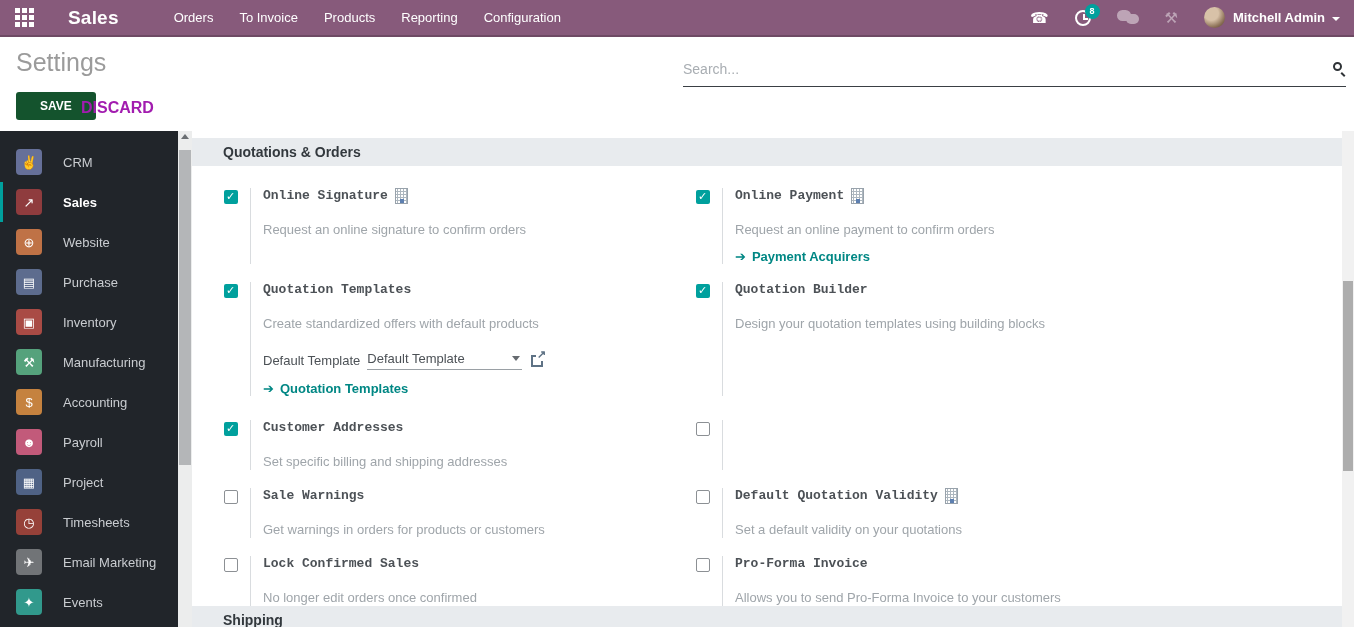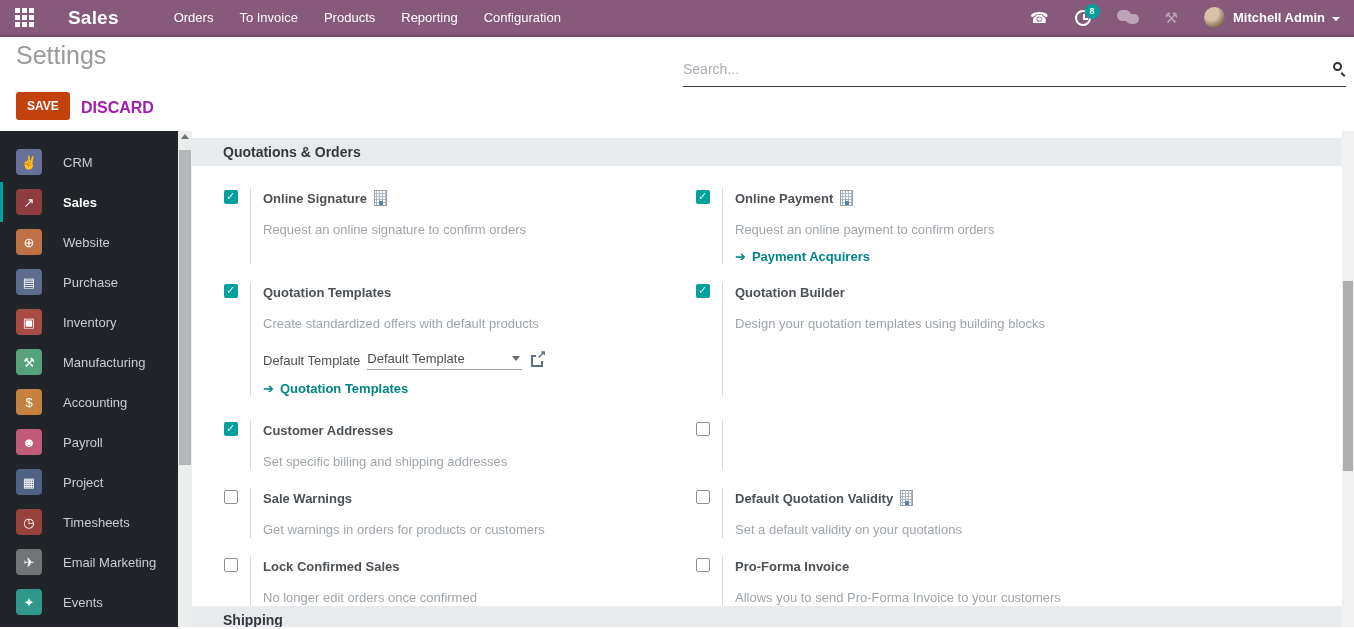--- a/index.html
+++ b/index.html
@@ -29,23 +29,23 @@
   .bubble-b { position:absolute; left:9px; top:4px; width:13px; height:10px; background:#fff; border-radius:6px; }
   .tools-glyph { font-size:15px; opacity:.45; line-height:1; }
   .avatar { width:21px; height:21px; border-radius:50%; margin-right:8px;
     background:radial-gradient(circle at 35% 30%, #d8c2a8 0 35%, #8a6f55 70%, #4d3b2c); }
   .user-name { font-size:13px; font-weight:bold; cursor:pointer; }
   .user-caret { width:0; height:0; border-left:4px solid transparent; border-right:4px solid transparent;
     border-top:4px solid #fff; margin:2px 14px 0 7px; }
 
   
   .control-panel { height:94px; background:#fff; position:relative; }
-  .page-title { position:absolute; left:16px; top:4px; font-size:25px; color:#9b9b9b; }
-  .btn-save { position:absolute; left:16px; top:55px; background:#c2410c; color:#fff; border:none;
-    font-size:12px; font-weight:bold; padding:7px 11px; border-radius:3px; cursor:pointer;
+  .page-title { position:absolute; left:16px; top:11px; font-size:25px; color:#9b9b9b; }
+  .btn-save { position:absolute; left:16px; top:55px; background:#14532d; color:#fff; border:none;
+    font-size:12px; font-weight:bold; padding:7px 24px; border-radius:3px; cursor:pointer;
     font-family:"Liberation Sans", sans-serif; }
   .btn-discard { position:absolute; left:76px; top:55px; background:none; border:none; color:#a21caf;
     font-size:16px; font-weight:bold; padding:7px 5px; cursor:pointer; font-family:"Liberation Sans", sans-serif; }
   .search-wrap { position:absolute; left:683px; right:8px; top:14px; border-bottom:1px solid #3a3f44;
     height:36px; display:flex; align-items:center; }
   .search-input { flex:1; border:none; outline:none; font-size:14px; color:#4c4c4c;
     font-family:"Liberation Sans", sans-serif; }
   .search-input::placeholder { color:#a8adb2; }
   .magnifier { width:9px; height:9px; border:2px solid #2f3337; border-radius:50%; position:relative;
     margin:0 4px 4px 8px; cursor:pointer; }
@@ -77,21 +77,21 @@
   .settings-grid { display:grid; grid-template-columns:472px auto; margin:22px 0 0 32px; }
   .setting { display:flex; align-items:flex-start; }
   .mb-lg { margin-bottom:18px; } .mb-xl { margin-bottom:24px; } .mb-sm { margin-bottom:18px; }
   .cb { width:14px; height:14px; border-radius:2px; margin-top:2px; flex:none; cursor:pointer;
     position:relative; }
   .cb.checked { background:#00A09D; }
   .cb.checked:after { content:"\2713"; position:absolute; left:2px; top:0px; color:#fff; font-size:11px; }
   .cb.unchecked { background:#fff; border:1px solid #8c9094; }
   .vsep { width:1px; align-self:stretch; background:#d9dcdf; margin:0 12px 0 12px; min-height:40px; }
   .stext { padding-top:0; }
-  .label-row { display:flex; align-items:flex-end; height:18px; }
+  .label-row { display:flex; align-items:flex-start; height:18px;font-family:Liberation Mono, monospace; }
   .s-label { font-size:13px; font-weight:bold; color:#4c5156; }
   .ent-icon { width:13px; height:16px; border:1px solid #98a2ab; margin-left:7px; background:#fff;
     background-image:linear-gradient(#adb7bf 1px, transparent 1px),
                      linear-gradient(90deg,#adb7bf 1px, transparent 1px);
     background-size:3px 3px; background-position:1px 2px; position:relative; }
   .ent-icon:after { content:""; position:absolute; left:4px; bottom:0; width:4px; height:4px; background:#5d7fb0; }
   .s-desc { font-size:13px; color:#9fa5aa; margin-top:15px; line-height:17px; }
   .s-link { display:flex; align-items:center; margin-top:11px; cursor:pointer; }
   .s-link .arrow { color:#008784; font-size:13px; margin-right:6px; }
   .s-link .link-text { color:#008784; font-size:13px; font-weight:bold; }

